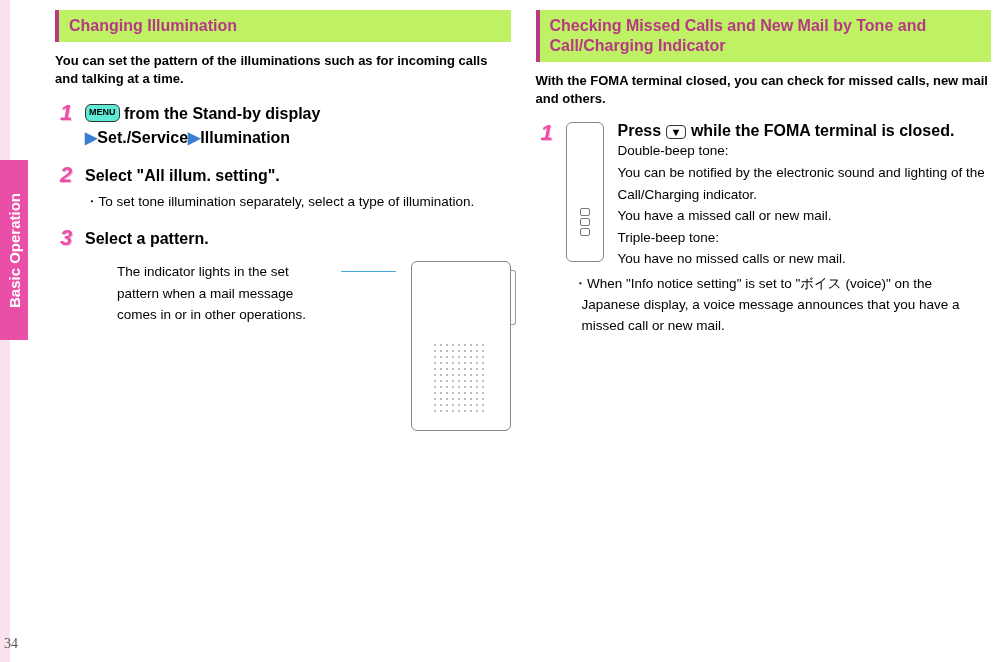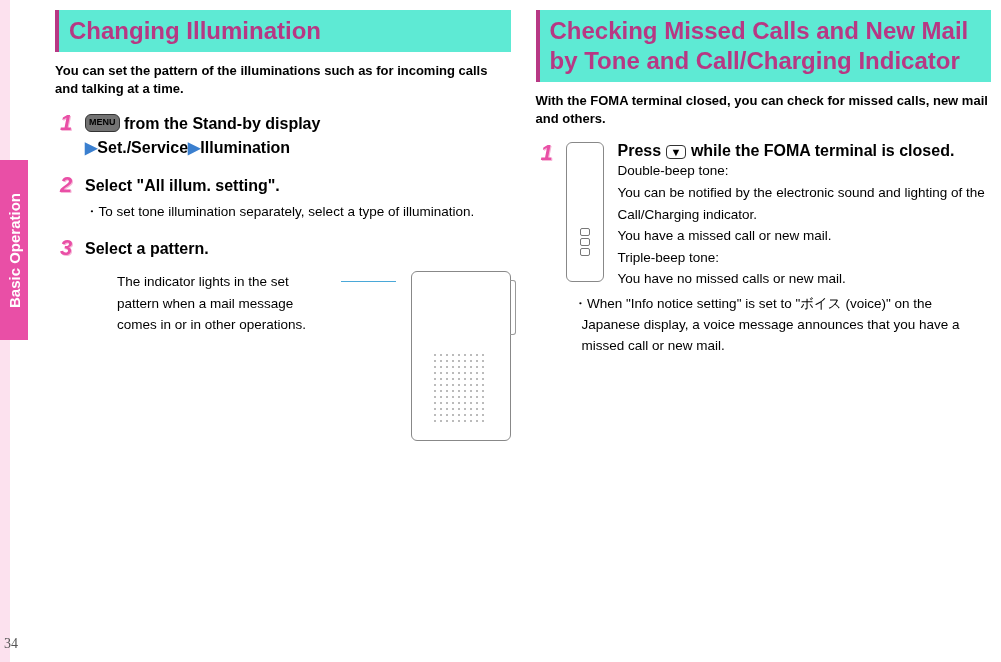--- a/index.html
+++ b/index.html
@@ -46,24 +46,24 @@
     .cols {
       position: absolute;
       left: 55px;
       top: 10px;
       right: 10px;
       display: flex;
       gap: 25px;
     }
     .col { flex: 1; }
     .section-title {
-      background: #5eead4;
+      background: #bef264;
       color: #b73884;
       font-weight: bold;
-      font-size: 24px;
+      font-size: 16px;
       padding: 6px 10px;
       border-left: 4px solid #b73884;
       margin-bottom: 10px;
       line-height: 1.25;
     }
     .intro {
       font-size: 13px;
       font-weight: bold;
       margin-bottom: 14px;
       line-height: 1.4;
@@ -88,21 +88,21 @@
     .step-head { font-weight: bold; font-size: 16px; }
     .menu-key {
       display: inline-block;
       border: 1.5px solid #333;
       border-radius: 6px;
       font-size: 9px;
       padding: 1px 3px;
       vertical-align: middle;
       position: relative;
       top: -2px;
-      background: #737373;
+      background: #5eead4;
     }
     .arrow { color: #3a7fcf; font-weight: bold; }
     .note-bullet {
       font-size: 13.5px;
       line-height: 1.55;
       padding-left: 8px;
       text-indent: -8px;
       margin-top: 4px;
     }
     .indicator-row {

